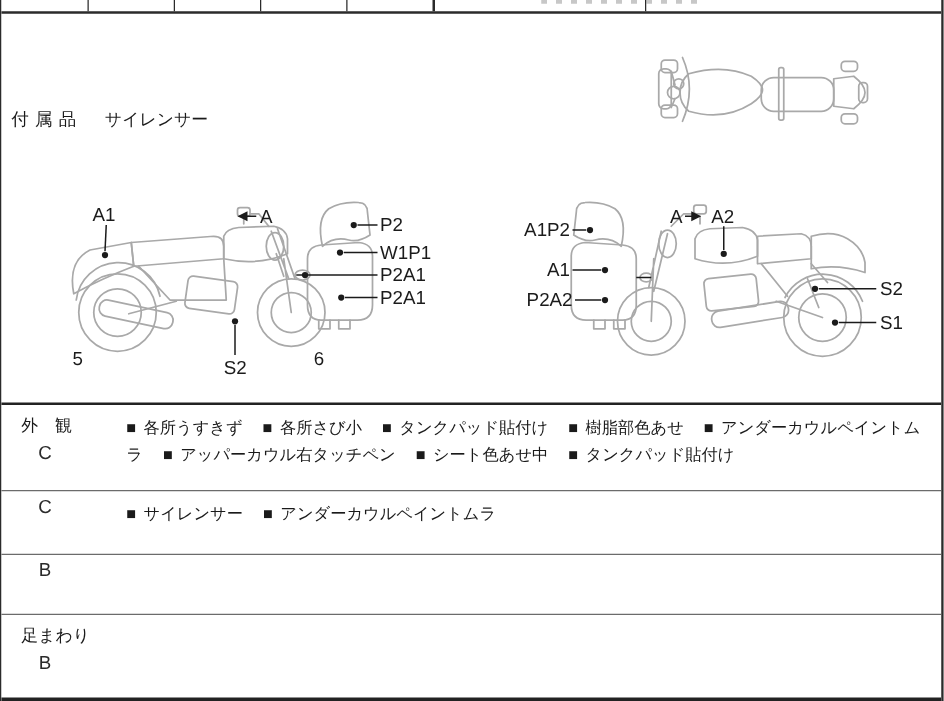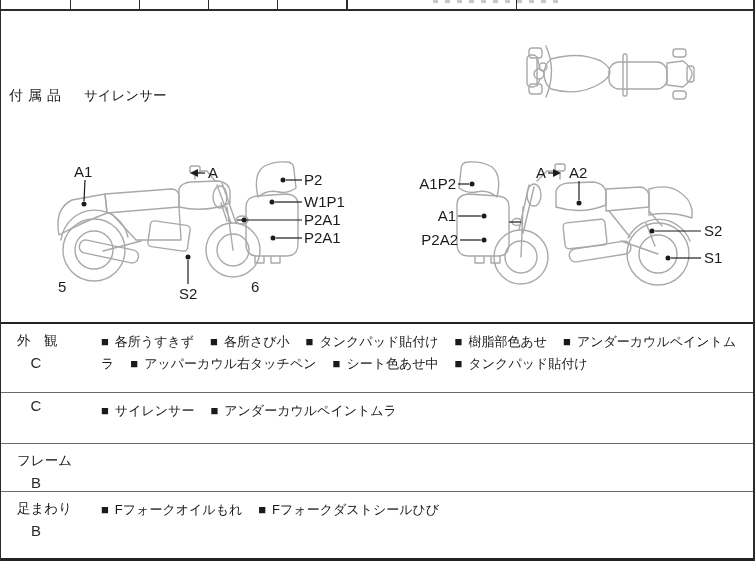--- a/index.html
+++ b/index.html
@@ -185,26 +185,24 @@
       <div class="sec-items"><span class="blt">■</span><span class="itx">各所うすきず</span><span class="blt">■</span><span class="itx">各所さび小</span><span class="blt">■</span><span class="itx">タンクパッド貼付け</span><span class="blt">■</span><span class="itx">樹脂部色あせ</span><span class="blt">■</span><span class="itx">アンダーカウルペイントムラ</span><span class="blt">■</span><span class="itx">アッパーカウル右タッチペン</span><span class="blt">■</span><span class="itx">シート色あせ中</span><span class="blt">■</span><span class="itx">タンクパッド貼付け</span></div>
     </div>
     <div class="sec" style="height:51px">
       <div class="sec-head">
         <div class="sec-grade">C</div>
       </div>
       <div class="sec-items"><span class="blt">■</span><span class="itx">サイレンサー</span><span class="blt">■</span><span class="itx">アンダーカウルペイントムラ</span></div>
     </div>
     <div class="sec" style="height:48px">
       <div class="sec-head">
-        <div class="sec-label">フレーム</div>
         <div class="sec-grade">B</div>
       </div>
     </div>
     <div class="sec" style="height:56px">
       <div class="sec-head">
         <div class="sec-label">足まわり</div>
         <div class="sec-grade">B</div>
       </div>
-      <div class="sec-items"><span class="blt">■</span><span class="itx">Fフォークオイルもれ</span><span class="blt">■</span><span class="itx">Fフォークダストシールひび</span></div>
     </div>
   </div>
 
 </div>
 
 </body></html>

